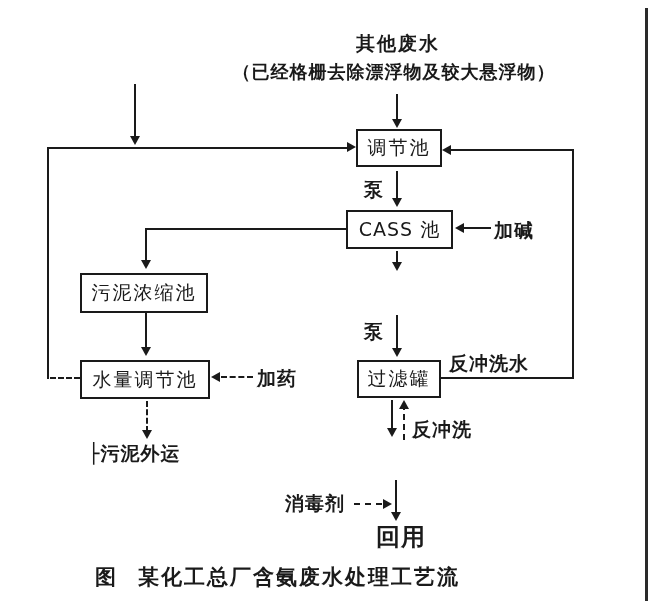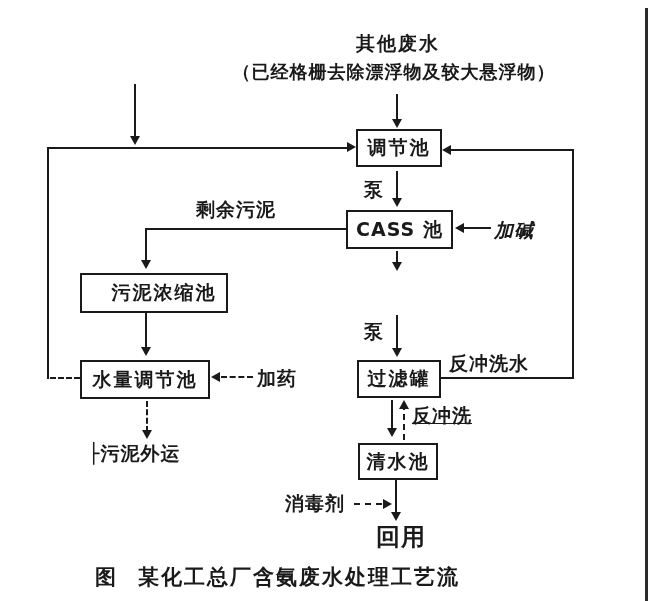--- a/index.html
+++ b/index.html
@@ -26,21 +26,21 @@
   .tri.down{border-left:5px solid transparent;border-right:5px solid transparent;border-top:9px solid var(--ink);}
   .tri.up{border-left:5px solid transparent;border-right:5px solid transparent;border-bottom:9px solid var(--ink);}
   .tri.left{border-top:5px solid transparent;border-bottom:5px solid transparent;border-right:9px solid var(--ink);}
   .tri.right{border-top:5px solid transparent;border-bottom:5px solid transparent;border-left:9px solid var(--ink);}
   
   .box{
     position:absolute;
     border:2px solid var(--ink);
     background:var(--paper);
     display:flex;align-items:center;justify-content:center;
-    font-weight:bold;font-size:19px;letter-spacing:2px;
+    font-weight:normal;font-size:19px;letter-spacing:2px;
     white-space:nowrap;
   }
   
   .lbl{
     position:absolute;
     font-weight:bold;font-size:19px;letter-spacing:1px;
     white-space:nowrap;
   }
   .note{position:absolute;text-align:center;font-weight:bold;}
   .caption{
@@ -72,28 +72,27 @@
   <div class="box" style="left:356px;top:129px;width:82px;height:34px;">调节池</div>
 
   <div class="lbl" style="left:364px;top:177px;">泵</div>
   <div class="v" style="left:396px;top:171px;height:28px;"></div>
   <div class="tri down" style="left:392px;top:198px;"></div>
 
   <div class="box" style="left:346px;top:210px;width:103px;height:35px;letter-spacing:1px;">CASS 池</div>
 
   <div class="tri left" style="left:455px;top:223px;"></div>
   <div class="h" style="left:464px;top:227px;width:27px;"></div>
-  <div class="lbl" style="left:494px;top:218px;font-style:italic;">加碱</div>
+  <div class="lbl" style="left:494px;top:218px;">加碱</div>
 
-  <div class="lbl" style="left:196px;top:197px;">剩余污泥</div>
   <div class="h" style="left:146px;top:228px;width:200px;"></div>
   <div class="v" style="left:145px;top:228px;height:33px;"></div>
   <div class="tri down" style="left:141px;top:260px;"></div>
 
-  <div class="box" style="left:80px;top:273px;width:124px;height:36px;padding-left:20px;">污泥浓缩池</div>
+  <div class="box" style="left:80px;top:273px;width:124px;height:36px;">污泥浓缩池</div>
 
   <div class="v" style="left:145px;top:313px;height:35px;"></div>
   <div class="tri down" style="left:141px;top:347px;"></div>
 
   <div class="box" style="left:80px;top:360px;width:126px;height:35px;">水量调节池</div>
 
   <div class="tri left" style="left:211px;top:372px;"></div>
   <div class="hd" style="left:221px;top:376px;width:32px;"></div>
   <div class="lbl" style="left:257px;top:366px;">加药</div>
 
@@ -114,23 +113,22 @@
   <div class="lbl" style="left:449px;top:351px;text-align:right;">反冲洗水</div>
   <div class="h" style="left:441px;top:377px;width:133px;"></div>
   <div class="v" style="left:572px;top:149px;height:230px;"></div>
   <div class="h" style="left:451px;top:149px;width:123px;"></div>
   <div class="tri left" style="left:442px;top:145px;"></div>
 
   <div class="v" style="left:391px;top:400px;height:29px;"></div>
   <div class="tri down" style="left:387px;top:428px;"></div>
   <div class="vd" style="left:403px;top:404px;height:36px;"></div>
   <div class="tri up" style="left:399px;top:400px;"></div>
-  <div class="lbl" style="left:412px;top:403px;text-decoration:underline;">反冲洗</div>
+  <div class="lbl" style="left:412px;top:417px;">反冲洗</div>
 
-  <div class="box" style="left:358px;top:443px;width:76px;height:33px;">清水池</div>
 
   <div class="lbl" style="left:285px;top:491px;">消毒剂</div>
   <div class="hd" style="left:354px;top:503px;width:28px;"></div>
   <div class="tri right" style="left:383px;top:499px;"></div>
   <div class="v" style="left:395px;top:480px;height:33px;"></div>
   <div class="tri down" style="left:391px;top:512px;"></div>
   <div class="lbl" style="left:376px;top:521px;font-size:24px;">回用</div>
 
   <div class="caption"><span>图</span><span class="gap"></span><span>某化工总厂含氨废水处理工艺流</span></div>
 

